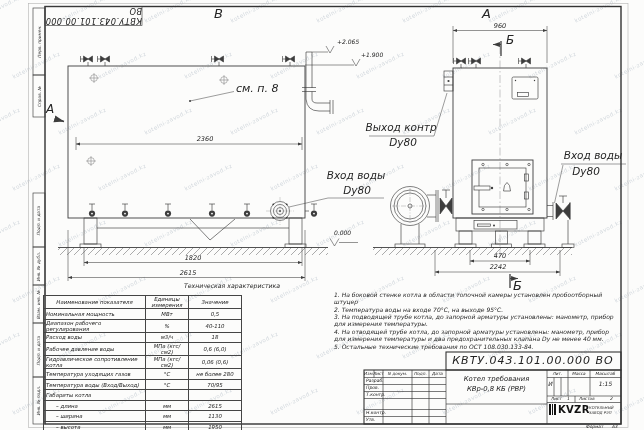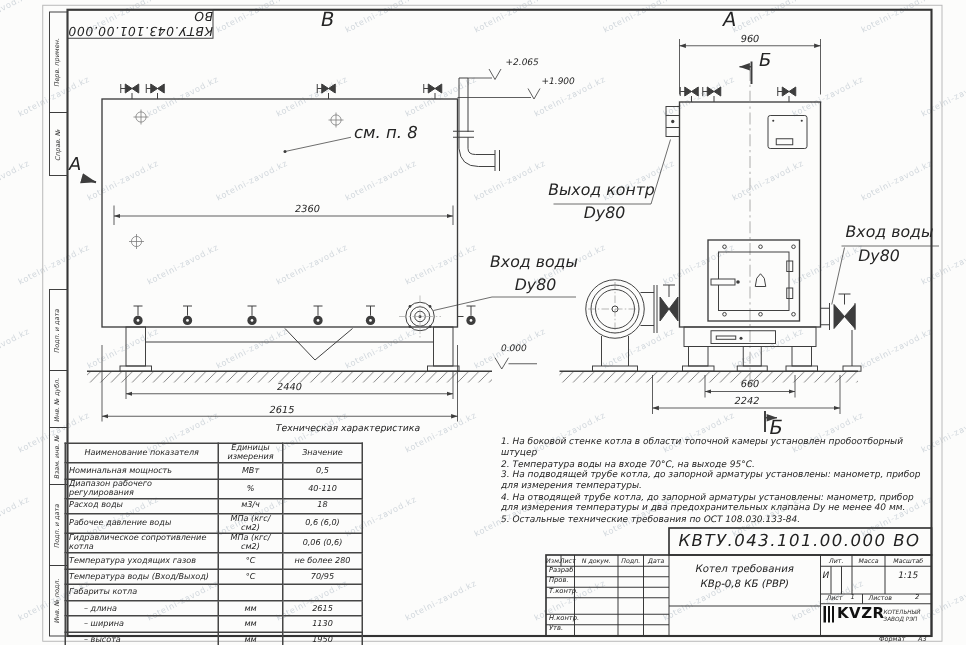--- a/index.html
+++ b/index.html
@@ -345,24 +345,24 @@
   
   <span class="t" style="left:214px;top:7px;font-size:13px;">В</span>
   <span class="t" style="left:482px;top:7px;font-size:13px;">А</span>
   <span class="t" style="left:46px;top:103px;font-size:12px;">А</span>
   <span class="t" style="left:506px;top:34px;font-size:12px;">Б</span>
   <span class="t" style="left:513px;top:279px;font-size:13px;">Б</span>
   <span class="t" style="left:236px;top:83px;font-size:11px;">см. п. 8</span>
 
   
   <span class="t c" style="left:189px;top:136px;font-size:6.5px;margin-left:16px;">2360</span>
-  <span class="t c" style="left:193px;top:254.5px;font-size:6.5px;">2440</span>
+  <span class="t c" style="left:193px;top:254.5px;font-size:6.5px;">1820</span>
   <span class="t c" style="left:188px;top:269.5px;font-size:6.5px;">2615</span>
   <span class="t c" style="left:500px;top:22.5px;font-size:6.5px;">960</span>
-  <span class="t c" style="left:500px;top:253px;font-size:6.5px;">660</span>
+  <span class="t c" style="left:500px;top:253px;font-size:6.5px;">470</span>
   <span class="t c" style="left:498px;top:264px;font-size:6.5px;">2242</span>
   <span class="t" style="left:337px;top:38.5px;font-size:6px;">+2.065</span>
   <span class="t" style="left:361px;top:52px;font-size:6px;">+1.900</span>
   <span class="t" style="left:334px;top:229.5px;font-size:6px;">0.000</span>
 
   
   <span class="t c" style="left:401px;top:121.5px;font-size:10.5px;">Выход контр</span>
   <span class="t c" style="left:403px;top:136.5px;font-size:10.5px;">Dу80</span>
   <span class="t c" style="left:356px;top:170px;font-size:10.5px;">Вход воды</span>
   <span class="t c" style="left:357px;top:185px;font-size:10.5px;">Dу80</span>

